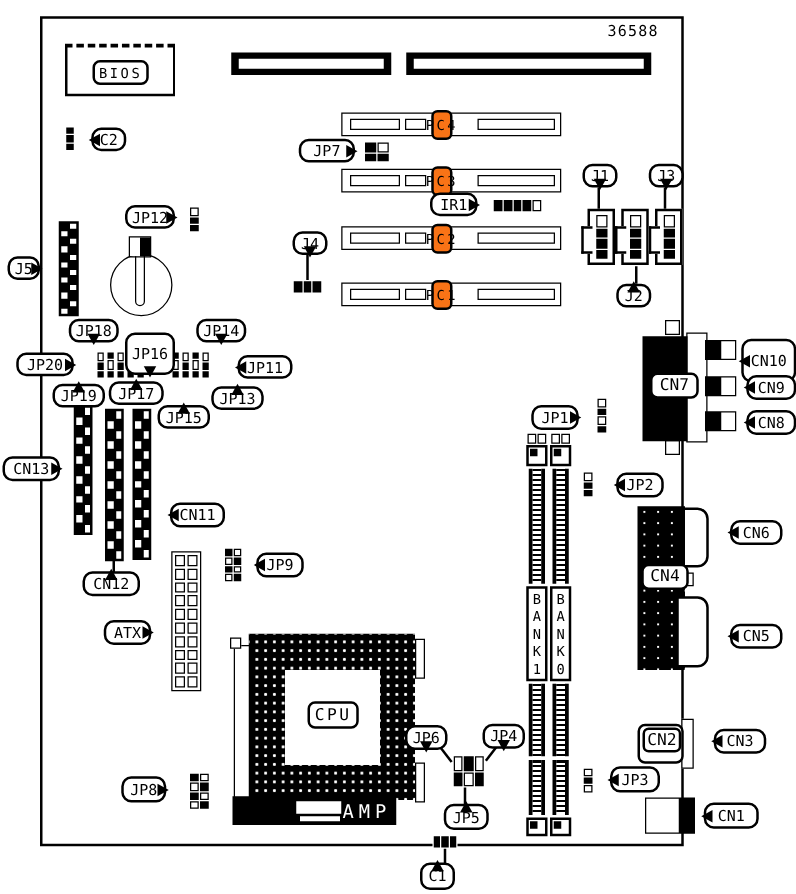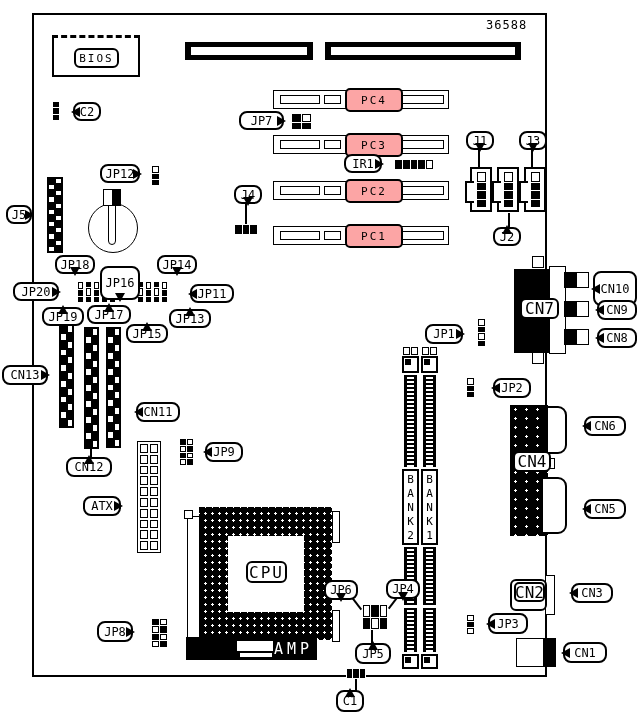--- a/index.html
+++ b/index.html
@@ -17,22 +17,22 @@
                  border:5px solid transparent;border-right:9px solid #000}
   .tail-d::after{content:"";position:absolute;bottom:-9px;left:50%;margin-left:-5px;width:0;height:0;
                  border:5px solid transparent;border-top:9px solid #000}
   .tail-u::after{content:"";position:absolute;top:-9px;left:50%;margin-left:-5px;width:0;height:0;
                  border:5px solid transparent;border-bottom:9px solid #000}
   .stem{position:absolute;background:#000;z-index:4}
   .blackbar{position:absolute;background:#000}
   .stripe{position:absolute;left:6px;right:6px;top:5px;height:8px;background:#fff}
   .pci{position:absolute;border:1px solid #000;background:#fff}
   .seg{position:absolute;border:1px solid #000;top:4px;height:9px;background:#fff}
-  .pcilabel{position:absolute;left:71px;top:-3px;width:58px;height:24px;border:2px solid #000;border-radius:5px;
-            background:#fca5a5;display:flex;align-items:center;justify-content:center;font-size:11px;
+  .pcilabel{position:absolute;left:71px;top:-3px;width:17px;height:24px;border:2px solid #000;border-radius:5px;
+            background:#f97316;display:flex;align-items:center;justify-content:center;font-size:11px;
             letter-spacing:2px;z-index:2}
   .pingrid{position:absolute;display:grid;gap:1px;padding:1px;background:#fff}
   .pingrid>div{min-width:0;min-height:0}
   .pingrid>.f{background:#000}
   .pingrid>.o{background:#fff;border:1px solid #000}
   .pingrid.dark{background:#000;gap:2px;padding:2px}
   .pingrid.dark>.o{border:0}
   .pingrid.dark>.f{background:#000}
   .jconn{position:absolute;width:22px;height:45px;border:2px solid #000;background:#fff}
   .jconn::before{content:"";position:absolute;left:-7px;top:12px;width:7px;height:18px;border:2px solid #000;
@@ -44,21 +44,21 @@
   .cap{position:absolute;width:7px;height:8px;border:1px solid #000;background:#fff}
   .banklbl{position:absolute;border:2px solid #000;background:#fff;font-size:11px;line-height:14px;
            text-align:center;word-break:break-all;padding-top:2px;z-index:3}
   .cpu-socket{position:absolute;background-color:#000;
               background-image:radial-gradient(circle,#fff 1px,transparent 1.4px);
               background-size:7px 7px;background-position:3px 3px}
   .speckle{position:absolute;background-color:#000;
            background-image:radial-gradient(circle,#fff 1px,transparent 1.2px);background-size:11px 9px}
   .wbox{position:absolute;background:#fff;border:1px solid #000}
   .label-on{position:absolute;z-index:6;background:#fff;border:2px solid #000;border-radius:6px;
-            display:flex;align-items:center;justify-content:center;font-size:16px;padding:0 2px}
+            display:flex;align-items:center;justify-content:center;font-size:13px;padding:0 2px}
   .txt{position:absolute;font-size:12px;letter-spacing:1px}
 </style>
 </head>
 <body>
 
 <div id="stage">
 
   <div class="board" style="left:32px;top:13px;width:515px;height:664px"></div>
   <div class="txt" style="left:486px;top:18px">36588</div>
 
@@ -399,36 +399,36 @@
       <div class="o"></div>
       <div class="o"></div>
       <div class="f"></div>
       <div class="f"></div>
       <div class="o"></div>
       <div class="o"></div>
       <div class="f"></div>
     </div>
   <div class="callout tail-r" style="left:97px;top:621px;width:36px;height:21px">JP8</div>
 
-  <div class="abs" style="left:402px;top:347px;width:17px;height:322px">
-    <div class="cap" style="left:1px;top:0"></div>
-      <div class="cap" style="left:9px;top:0"></div>
-    <div class="latch" style="left:0;top:9px;width:17px;height:17px"></div>
-    <div class="ladder" style="left:2px;top:28px;width:13px;height:92px"></div>
-    <div class="banklbl" style="left:0;top:122px;width:17px;height:76px">BANK2</div>
-    <div class="ladder" style="left:2px;top:200px;width:13px;height:58px"></div>
-    <div class="ladder" style="left:2px;top:261px;width:13px;height:44px"></div>
-    <div class="latch" style="left:0;top:307px;width:17px;height:15px"></div>
-  </div>
   <div class="abs" style="left:421px;top:347px;width:17px;height:322px">
     <div class="cap" style="left:1px;top:0"></div>
       <div class="cap" style="left:9px;top:0"></div>
     <div class="latch" style="left:0;top:9px;width:17px;height:17px"></div>
     <div class="ladder" style="left:2px;top:28px;width:13px;height:92px"></div>
     <div class="banklbl" style="left:0;top:122px;width:17px;height:76px">BANK1</div>
+    <div class="ladder" style="left:2px;top:200px;width:13px;height:58px"></div>
+    <div class="ladder" style="left:2px;top:261px;width:13px;height:44px"></div>
+    <div class="latch" style="left:0;top:307px;width:17px;height:15px"></div>
+  </div>
+  <div class="abs" style="left:440px;top:347px;width:17px;height:322px">
+    <div class="cap" style="left:1px;top:0"></div>
+      <div class="cap" style="left:9px;top:0"></div>
+    <div class="latch" style="left:0;top:9px;width:17px;height:17px"></div>
+    <div class="ladder" style="left:2px;top:28px;width:13px;height:92px"></div>
+    <div class="banklbl" style="left:0;top:122px;width:17px;height:76px">BANK0</div>
     <div class="ladder" style="left:2px;top:200px;width:13px;height:58px"></div>
     <div class="ladder" style="left:2px;top:261px;width:13px;height:44px"></div>
     <div class="latch" style="left:0;top:307px;width:17px;height:15px"></div>
   </div>
 
   <div class="pingrid" style="left: 477px; top: 318px; width: 9px; height: 29px; grid-template-columns: repeat(1, 1fr);">
       <div class="o"></div>
       <div class="f"></div>
       <div class="o"></div>
       <div class="f"></div>

